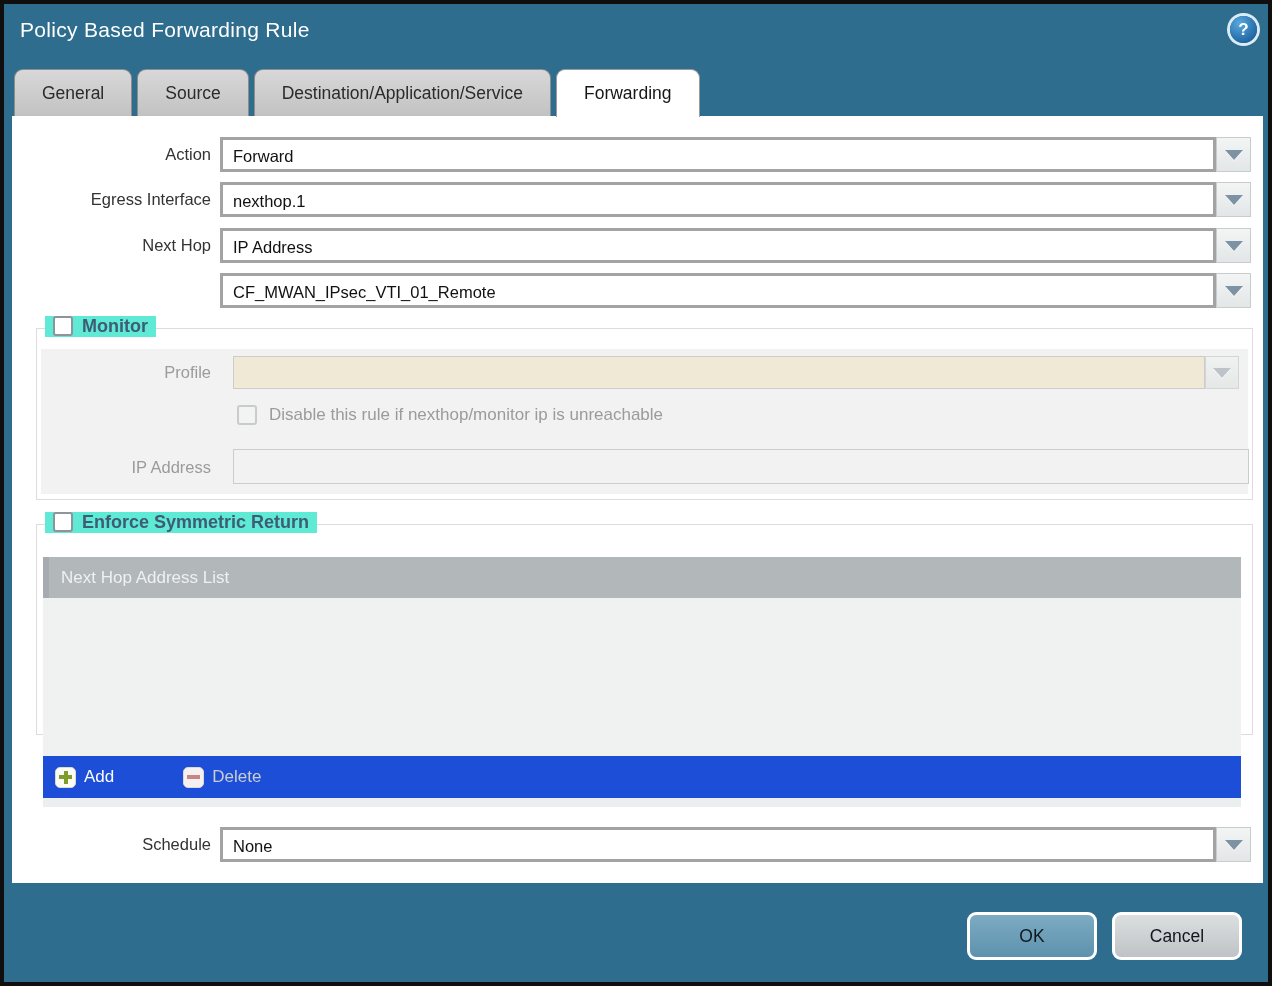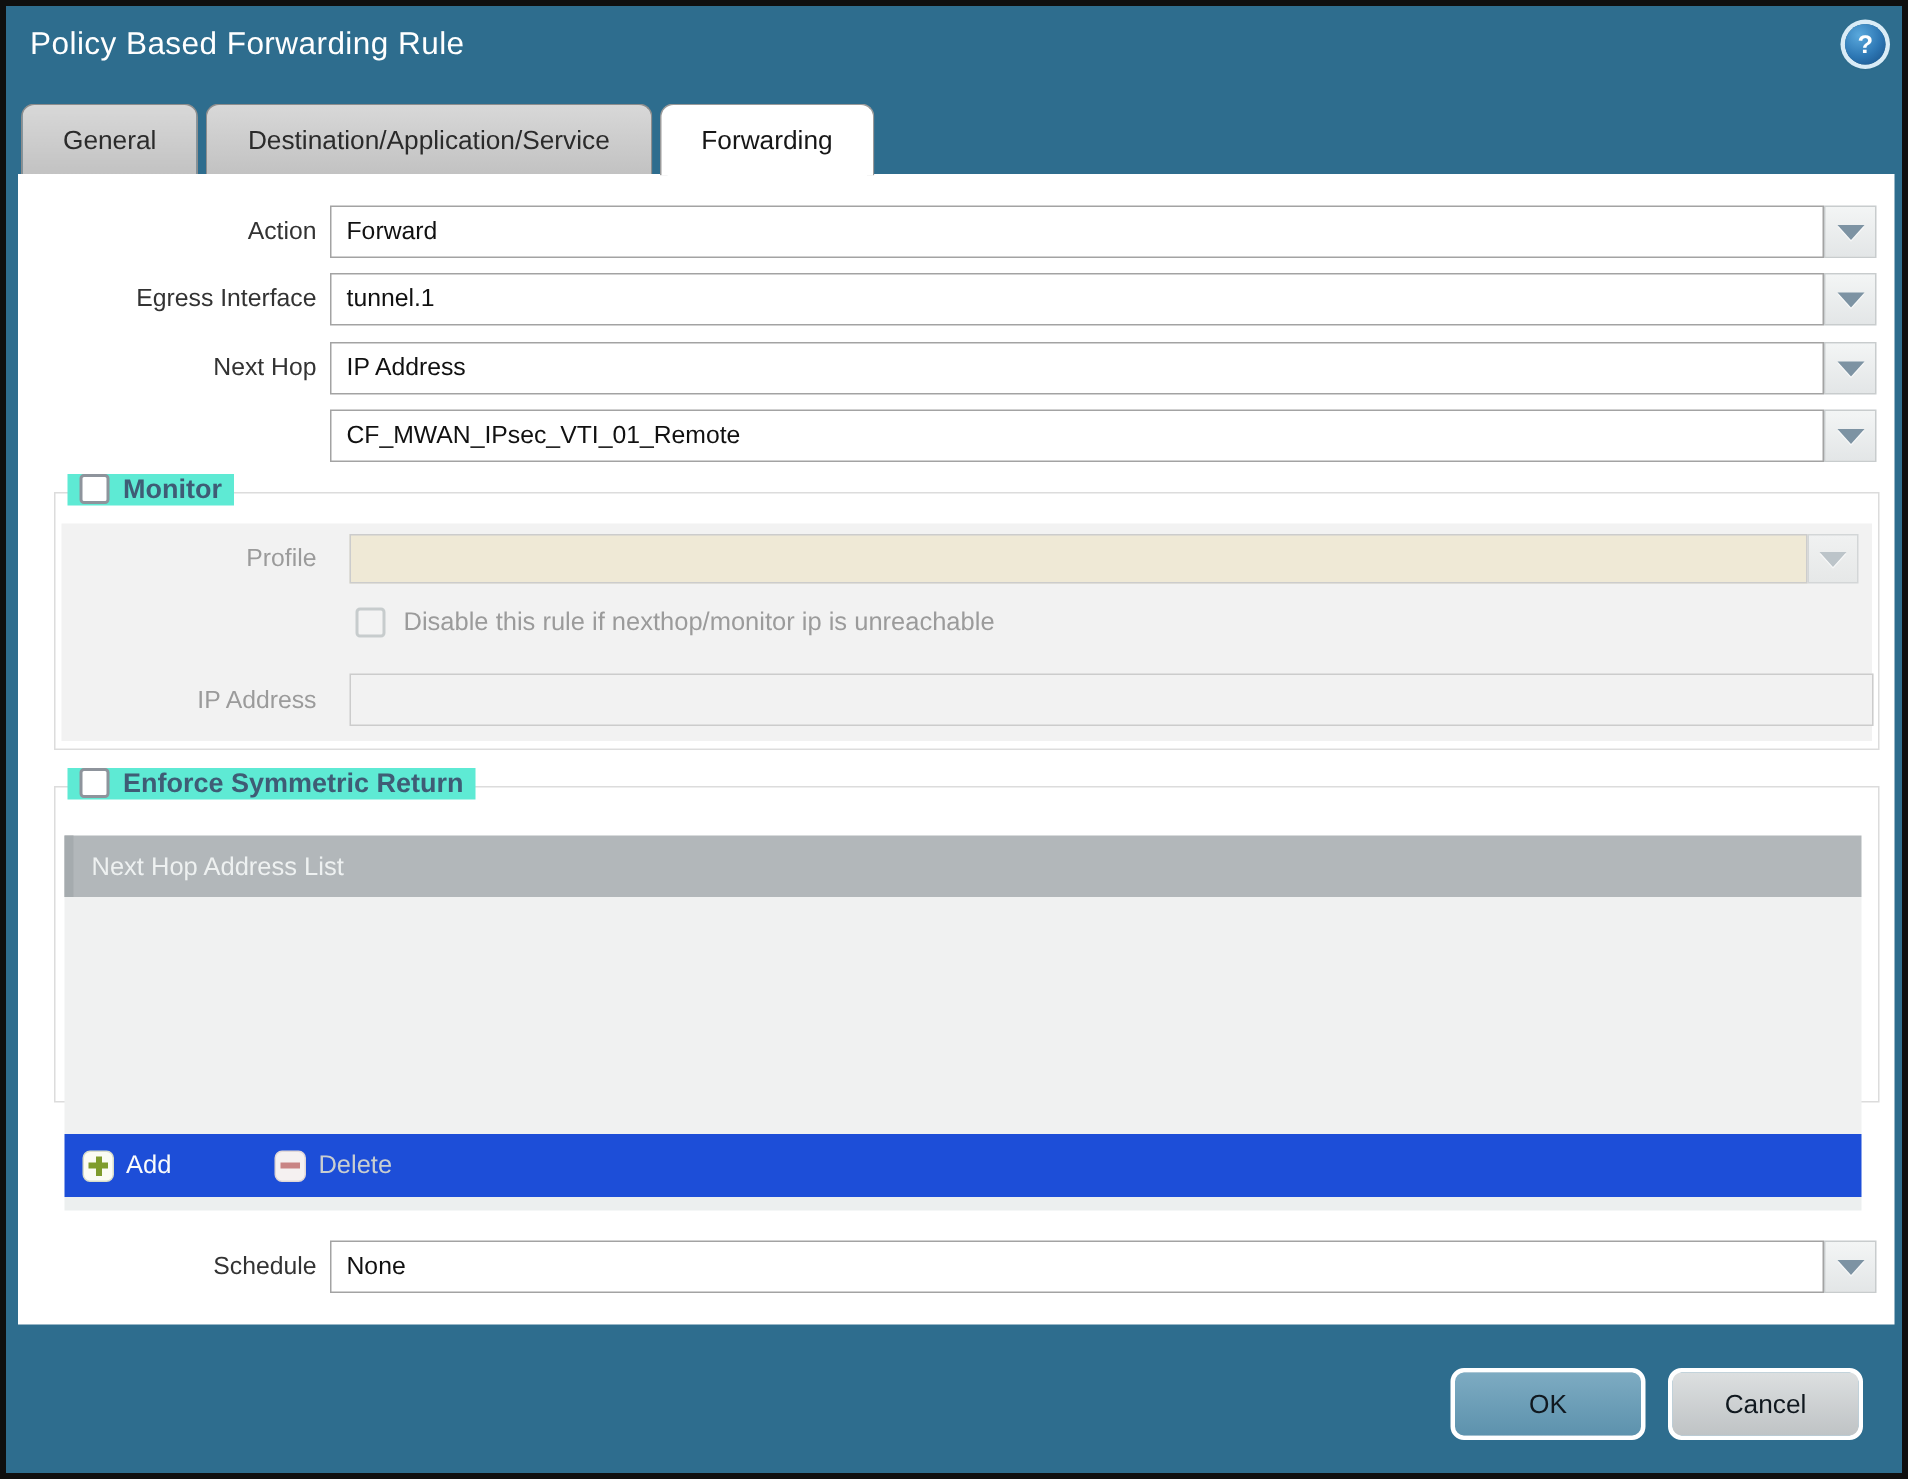--- a/index.html
+++ b/index.html
@@ -44,21 +44,21 @@
   }
   
   .form-row{position:absolute;left:0;height:35px;width:1251px;}
   .lbl{
     position:absolute;left:0;top:0;width:199px;height:35px;
     text-align:right;font-size:16.5px;color:#333;line-height:35px;
     white-space:nowrap;
   }
   .val{
     position:absolute;left:208px;top:0;width:996px;height:35px;
-    box-sizing:border-box;border:1px solid #a3a3a3;background:#fff;
+    box-sizing:border-box;border:3px solid #a3a3a3;background:#fff;
     font-size:16.5px;color:#111;line-height:33px;padding:0 10px;
     overflow:hidden;white-space:nowrap;
   }
   .dd{
     position:absolute;left:1204px;top:0;width:35px;height:35px;
     box-sizing:border-box;border:1px solid #c8cccd;
     background:linear-gradient(#f3f5f5,#e3e6e7);
     display:flex;align-items:center;justify-content:center;cursor:pointer;
   }
   .chev{
@@ -141,37 +141,38 @@
 </head>
 <body>
 
 <div class="screen">
 
   <div class="title">Policy Based Forwarding Rule</div>
   <div class="help">?</div>
 
   <div class="tabbar">
     <div class="tab">General</div>
+    <div class="tab">Source</div>
     <div class="tab">Destination/Application/Service</div>
     <div class="tab active">Forwarding</div>
   </div>
 
   <div class="panel">
 
     <div class="form-row r-action">
       <div class="lbl">Action</div>
       <div class="val">Forward</div>
       <div class="dd">
         <span class="chev"></span>
       </div>
     </div>
 
     <div class="form-row r-egress">
       <div class="lbl">Egress Interface</div>
-      <div class="val">tunnel.1</div>
+      <div class="val">nexthop.1</div>
       <div class="dd">
         <span class="chev"></span>
       </div>
     </div>
 
     <div class="form-row r-nexthop">
       <div class="lbl">Next Hop</div>
       <div class="val">IP Address</div>
       <div class="dd">
         <span class="chev"></span>

